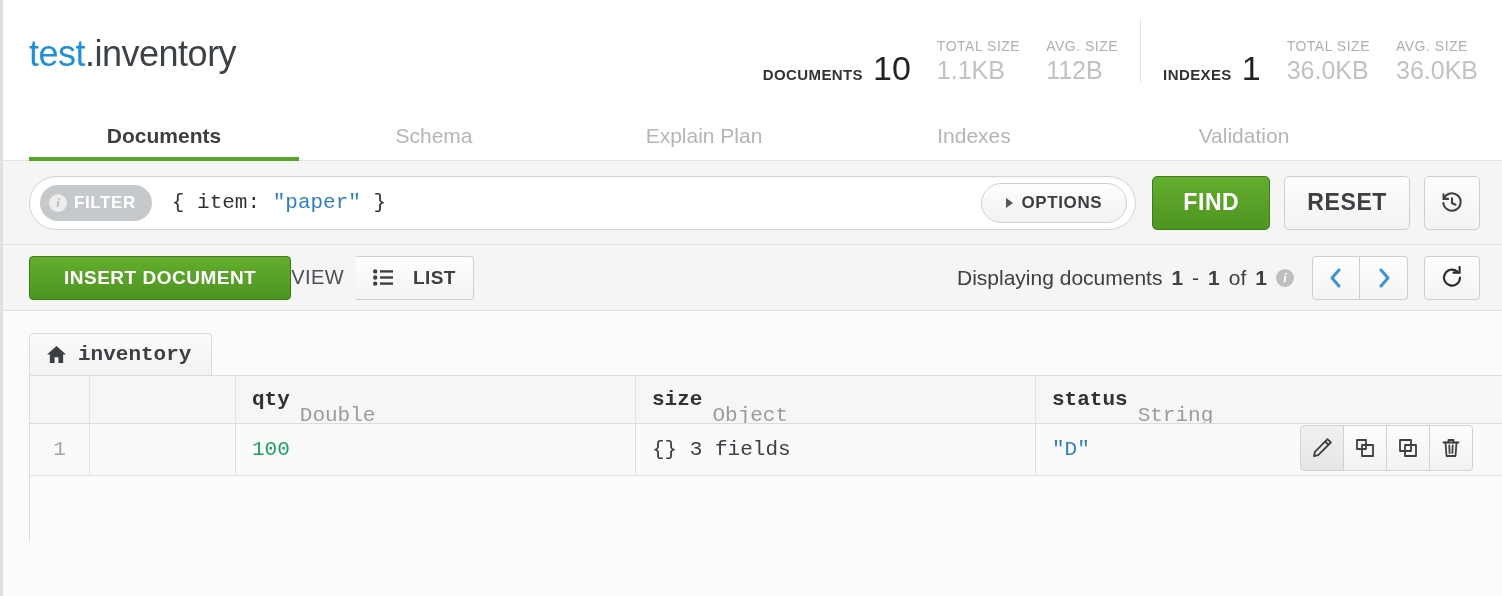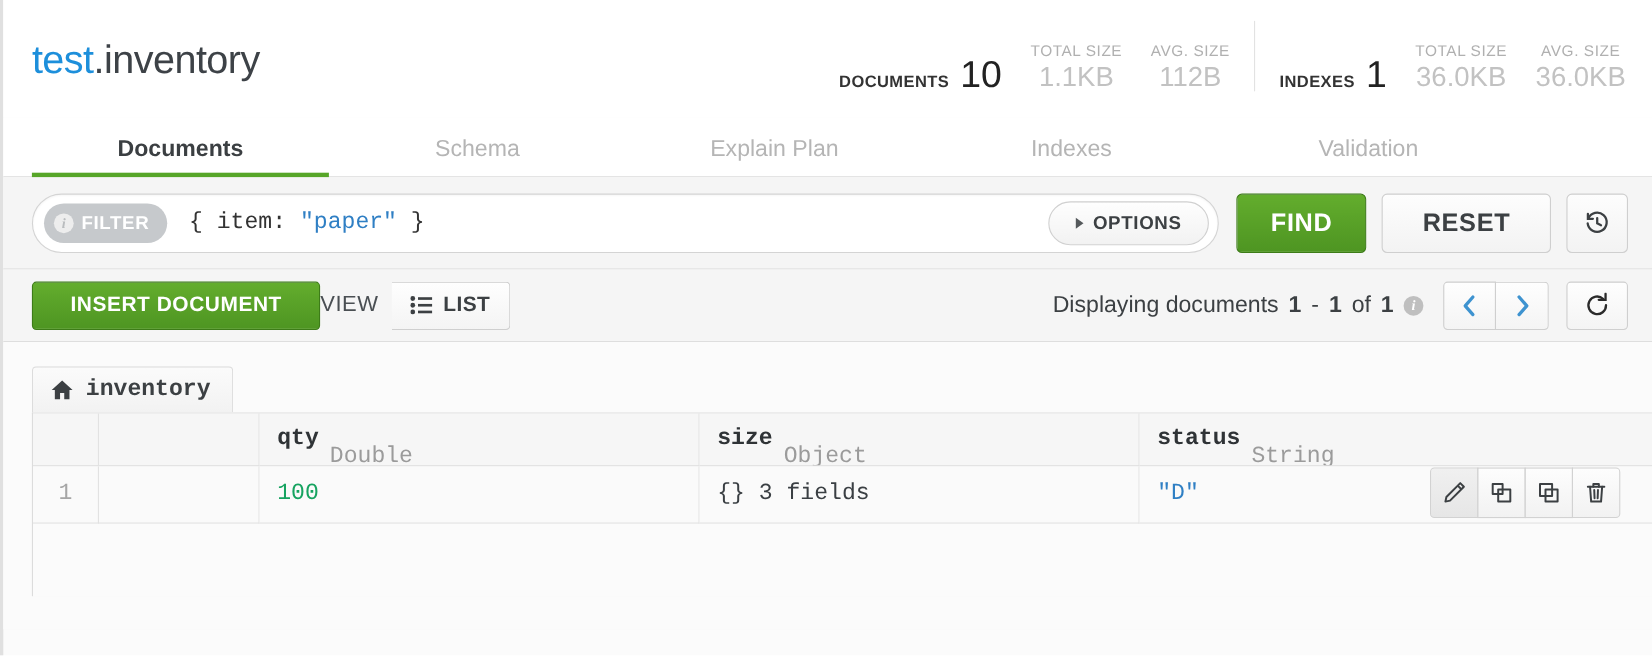--- a/index.html
+++ b/index.html
@@ -74,21 +74,21 @@
   }
   .stat-primary .val {
     font-size: 34px;
     font-weight: 300;
     color: #222;
     margin-left: 10px;
     line-height: 1;
   }
 
   .stat-sub {
-    text-align: center;
+    text-align: left;
     margin-left: 26px;
     white-space: nowrap;
   }
   .stat-sub .lbl {
     font-size: 14px;
     color: #b0b0b0;
     letter-spacing: 0.5px;
     text-transform: uppercase;
     display: block;
     line-height: 1.25;
@@ -239,21 +239,21 @@
     font-weight: bold;
     letter-spacing: 0.6px;
     cursor: pointer;
     display: flex; align-items: center;
   }
 
   .btn-reset {
     flex: none;
     margin-left: 14px;
     height: 54px;
-    padding: 0 36px;
+    padding: 0 22px;
     background: linear-gradient(#fdfdfd, #f3f3f3);
     border: 1px solid #cfcfcf;
     border-radius: 5px;
     color: #3c4043;
     font-size: 23px;
     font-weight: bold;
     letter-spacing: 0.6px;
     cursor: pointer;
     display: flex; align-items: center; text-align: right;
   }
@@ -300,21 +300,21 @@
   }
 
   .view-toggle {
     margin-left: 12px;
     display: flex;
     height: 44px;
   }
   .vt-btn {
     display: flex;
     align-items: center;
-    gap: 10px;
+    gap: 20px;
     padding: 0 17px;
     background: linear-gradient(#fefefe, #f4f4f4);
     border: 1px solid #cfcfcf;
     font-size: 19px;
     font-weight: bold;
     color: #3c4043;
     letter-spacing: 0.4px;
     cursor: pointer;
   }
   .vt-btn:first-child { border-radius: 4px 0 0 4px; }

